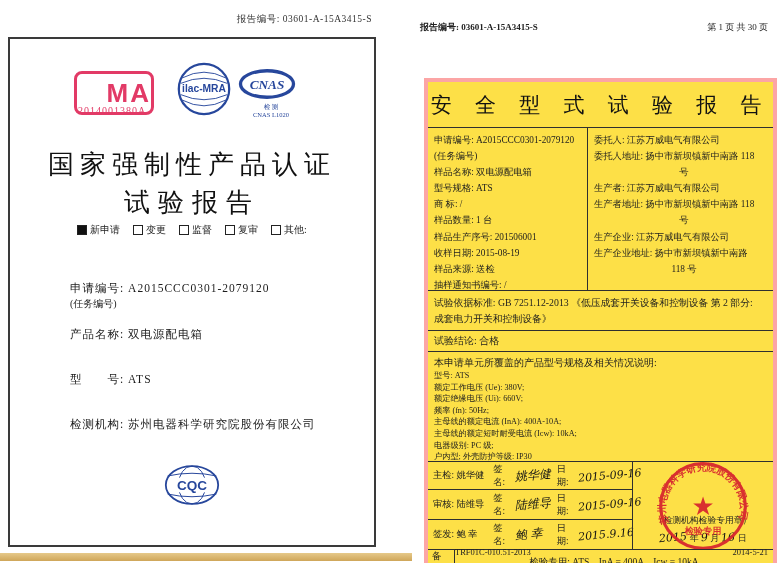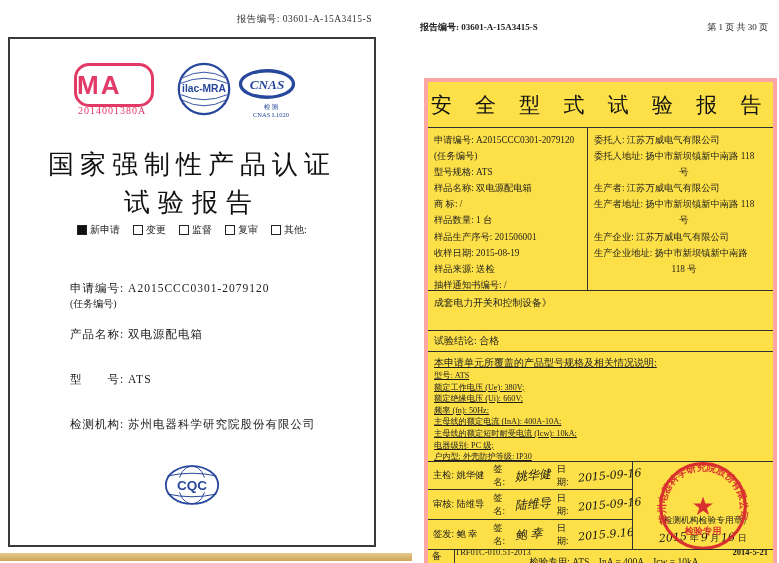--- a/index.html
+++ b/index.html
@@ -2,22 +2,22 @@
 <html><head>
 <meta charset="utf-8">
 <style>
   html,body{margin:0;padding:0;background:#fff;}
   #canvas{position:relative;width:779px;height:563px;background:#ffffff;overflow:hidden;
           font-family:"Liberation Serif","DejaVu Serif",serif;color:#222;}
   .abs{position:absolute;}
   
   .lp-header{top:13px;left:0;width:372px;text-align:right;font-size:9.5px;color:#333;letter-spacing:.5px;}
   .lp-frame{top:37px;left:8px;width:364px;height:506px;border:2px solid #3a3a3a;background:#fff;}
-  .cma-box{top:24px;left:64px;width:74px;height:38px;border:3px solid #e23a66;border-radius:15px;
-           display:flex;align-items:center;justify-content:flex-start;}
+  .cma-box{top:32px;left:64px;width:74px;height:38px;border:3px solid #e23a66;border-radius:8px;
+           display:flex;align-items:center;justify-content:flex-end;}
   .cma-ma{font-size:26px;font-weight:bold;color:#e23a66;letter-spacing:2px;font-family:"Liberation Sans",sans-serif;}
   .cma-no{top:66px;left:50px;width:104px;text-align:center;font-size:10px;color:#e23a66;letter-spacing:1px;}
   .ilac{top:22px;left:166px;}
   .cnas{top:29px;left:228px;}
   .cnas-sub{top:64px;left:224px;width:74px;text-align:center;font-size:6.5px;color:#27479c;line-height:8px;}
   .lp-title1{top:108px;left:0;width:100%;text-align:center;font-size:26px;color:#111;letter-spacing:6px;}
   .lp-title2{top:146px;left:0;width:100%;text-align:center;font-size:26px;color:#111;letter-spacing:8px;}
   .cb-row{top:184px;left:0;width:100%;display:flex;justify-content:center;gap:13px;font-size:10px;color:#222;}
   .cb-item{display:flex;align-items:center;gap:3px;}
   .cb{width:8px;height:8px;border:1px solid #222;display:inline-block;background:#fff;}
@@ -35,21 +35,21 @@
             font-size:21px;letter-spacing:9px;color:#111;}
   .rt-info{top:45px;height:163px;}
   .vdiv{position:absolute;top:45px;left:159px;width:1px;height:163px;background:#2f2f2f;}
   .icol{position:absolute;top:0;bottom:0;padding:4px 0 0 6px;font-size:9.3px;line-height:16.1px;color:#1d1d1d;}
   .icol-l{left:0;width:152px;}
   .icol-r{left:160px;width:180px;}
   .iline{display:block;white-space:nowrap;}
   .iline.center{text-align:center;white-space:normal;}
   .rt-standard{top:208px;height:40px;padding:4px 6px 0 6px;font-size:9.8px;line-height:15.5px;color:#1d1d1d;}
   .rt-conclusion{top:248px;height:21px;padding-left:6px;font-size:10px;line-height:20px;color:#1d1d1d;}
-  .rt-coverage{top:269px;height:110px;padding:3px 6px 0 6px;color:#1d1d1d;text-decoration:underline;}
+  .rt-coverage{top:269px;height:110px;padding:3px 6px 0 6px;color:#1d1d1d;}
   .cov-title{font-size:10px;line-height:15px;}
   .cov-line{font-size:8.2px;line-height:11.6px;display:block;}
   .sig-row{position:absolute;left:0;width:204px;box-sizing:border-box;border-top:1px solid #2f2f2f;
            display:flex;align-items:center;font-size:9.3px;color:#1d1d1d;padding-left:5px;}
   .sig-1{top:379px;height:28px;}
   .sig-2{top:407px;height:30px;}
   .sig-3{top:437px;height:30px;}
   .sig-role{width:66px;}
   .sig-lab{margin-right:2px;}
   .hand{font-style:italic;color:#141414;font-size:12px;transform:rotate(-5deg);display:inline-block;
@@ -60,21 +60,21 @@
   .seal-cell{position:absolute;left:204px;top:379px;width:141px;height:88px;box-sizing:border-box;
              border-left:1px solid #2f2f2f;border-top:1px solid #2f2f2f;}
   .seal-caption{position:absolute;top:53px;left:0;width:100%;text-align:center;font-size:8.8px;color:#1d1d1d;}
   .seal-date{position:absolute;top:69px;left:0;width:100%;text-align:center;font-size:9px;color:#1d1d1d;}
   .seal-svg{position:absolute;left:24px;top:-2px;opacity:.92;}
   .rt-remark{top:467px;height:26px;display:flex;align-items:center;font-size:9.5px;color:#1d1d1d;}
   .remark-label{width:27px;padding-left:4px;border-right:1px solid #2f2f2f;height:100%;
                 display:flex;align-items:center;box-sizing:border-box;}
   .remark-val{flex:1;text-align:center;white-space:pre;}
   .rp-footer-l{top:547px;left:455px;font-size:8.5px;color:#222;}
-  .rp-footer-r{top:547px;left:640px;width:128px;text-align:right;font-size:8.5px;color:#222;font-weight:bold;}
+  .rp-footer-r{top:547px;left:640px;width:128px;text-align:right;font-size:8.5px;color:#222;}
 </style>
 </head>
 <body>
 
 <div id="canvas">
 
   <div class="abs lp-header">报告编号: 03601-A-15A3415-S</div>
 
   <div class="abs lp-frame">
 
@@ -171,22 +171,22 @@
   <div class="abs rp-header-r">第 1 页 共 30 页</div>
 
   <div class="abs rtable">
 
     <div class="sec rt-title">安 全 型 式 试 验 报 告</div>
 
     <div class="sec rt-info">
       <div class="icol icol-l">
         <span class="iline">申请编号: A2015CCC0301-2079120</span>
         <span class="iline">(任务编号)</span>
+        <span class="iline">样品名称: 双电源配电箱</span>
         <span class="iline">型号规格: ATS</span>
-        <span class="iline">样品名称: 双电源配电箱</span>
         <span class="iline">商  标: /</span>
         <span class="iline">样品数量: 1 台</span>
         <span class="iline">样品生产序号: 201506001</span>
         <span class="iline">收样日期: 2015-08-19</span>
         <span class="iline">样品来源: 送检</span>
         <span class="iline">抽样通知书编号: /</span>
       </div>
       <div class="icol icol-r">
         <span class="iline">委托人: 江苏万威电气有限公司</span>
         <span class="iline">委托人地址: 扬中市新坝镇新中南路 118</span>
@@ -195,20 +195,21 @@
         <span class="iline">生产者地址: 扬中市新坝镇新中南路 118</span>
         <span class="iline center">号</span>
         <span class="iline">生产企业: 江苏万威电气有限公司</span>
         <span class="iline">生产企业地址: 扬中市新坝镇新中南路</span>
         <span class="iline center">118 号</span>
       </div>
     </div>
     <div class="vdiv"></div>
 
     <div class="sec rt-standard">
+      <span class="iline">试验依据标准: GB 7251.12-2013 《低压成套开关设备和控制设备 第 2 部分:</span>
       <span class="iline">成套电力开关和控制设备》</span>
     </div>
 
     <div class="sec rt-conclusion">试验结论: 合格</div>
 
     <div class="sec rt-coverage">
       <div class="cov-title">本申请单元所覆盖的产品型号规格及相关情况说明:</div>
       <span class="cov-line">型号: ATS</span>
       <span class="cov-line">额定工作电压 (Ue): 380V;</span>
       <span class="cov-line">额定绝缘电压 (Ui): 660V;</span>

